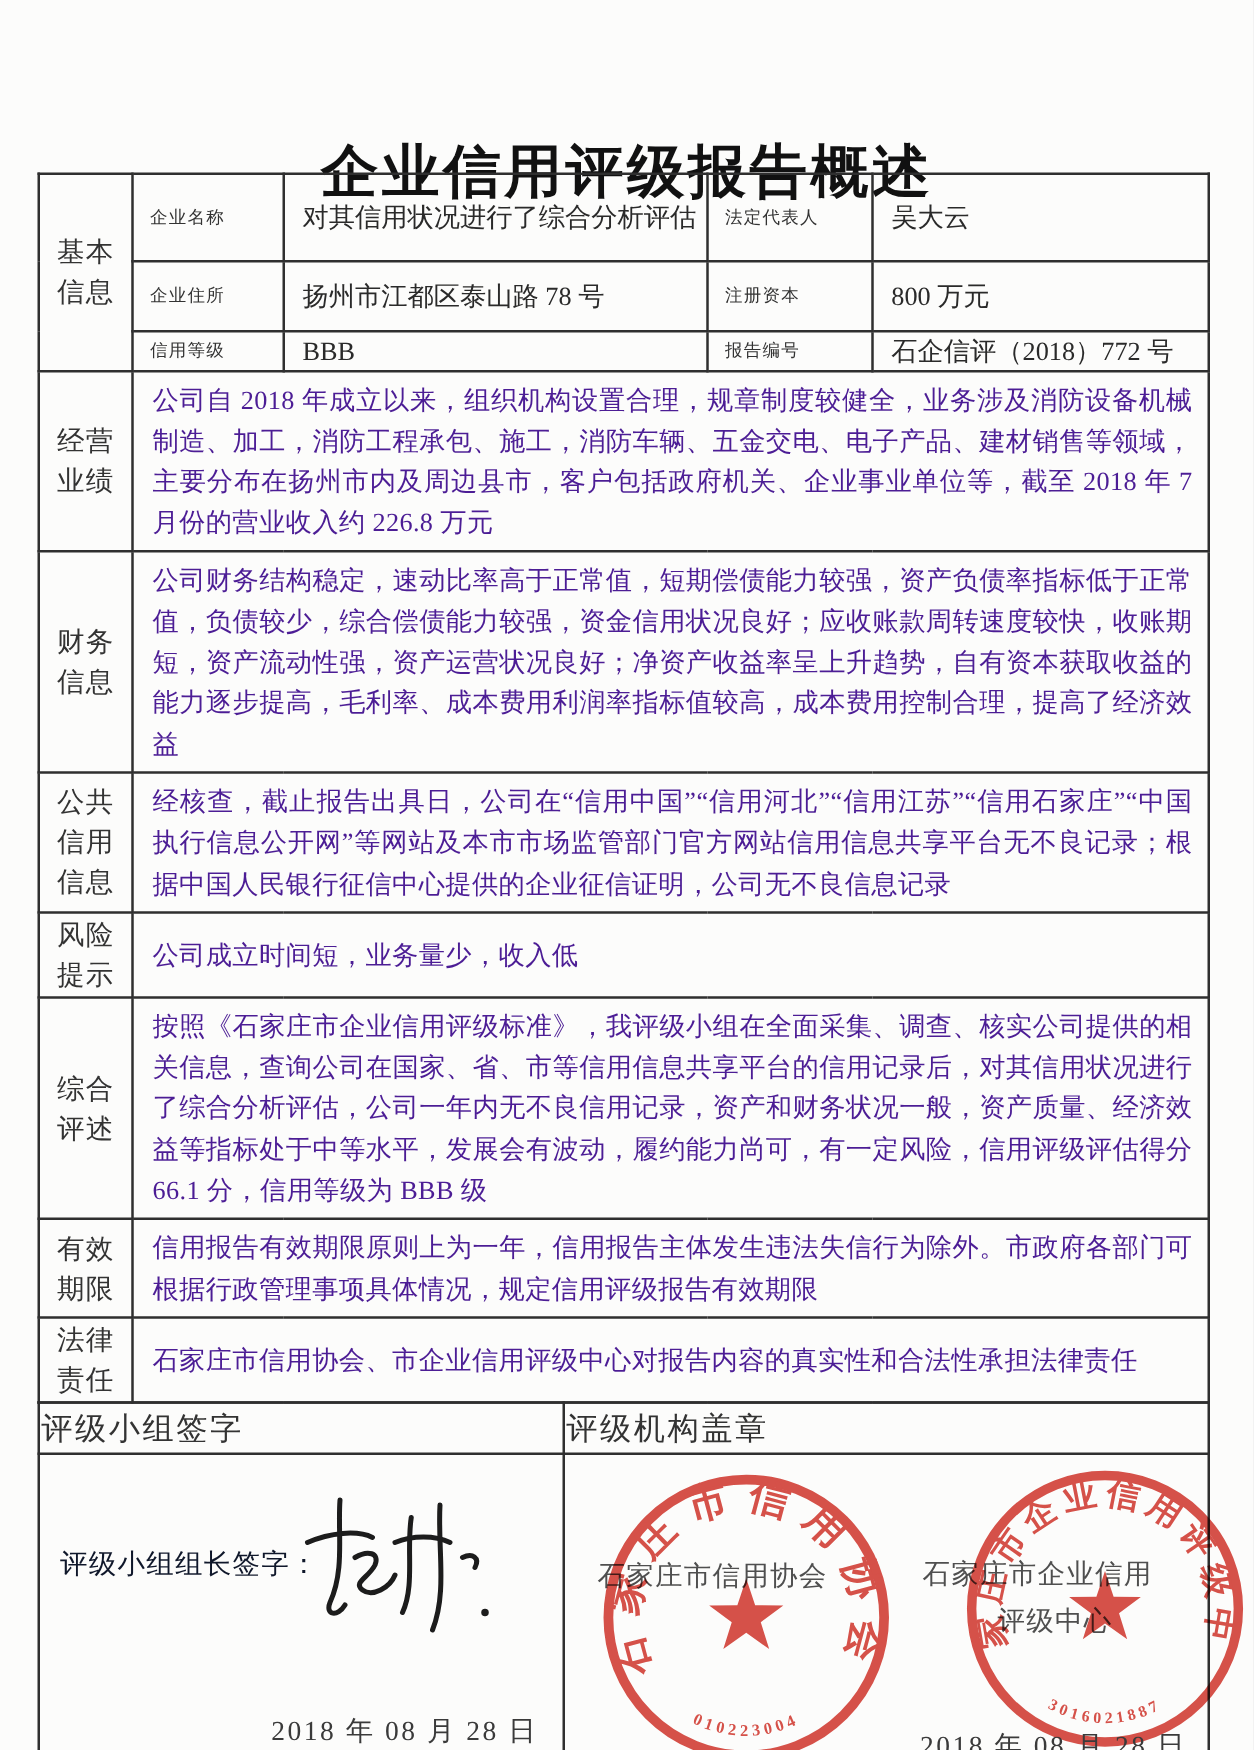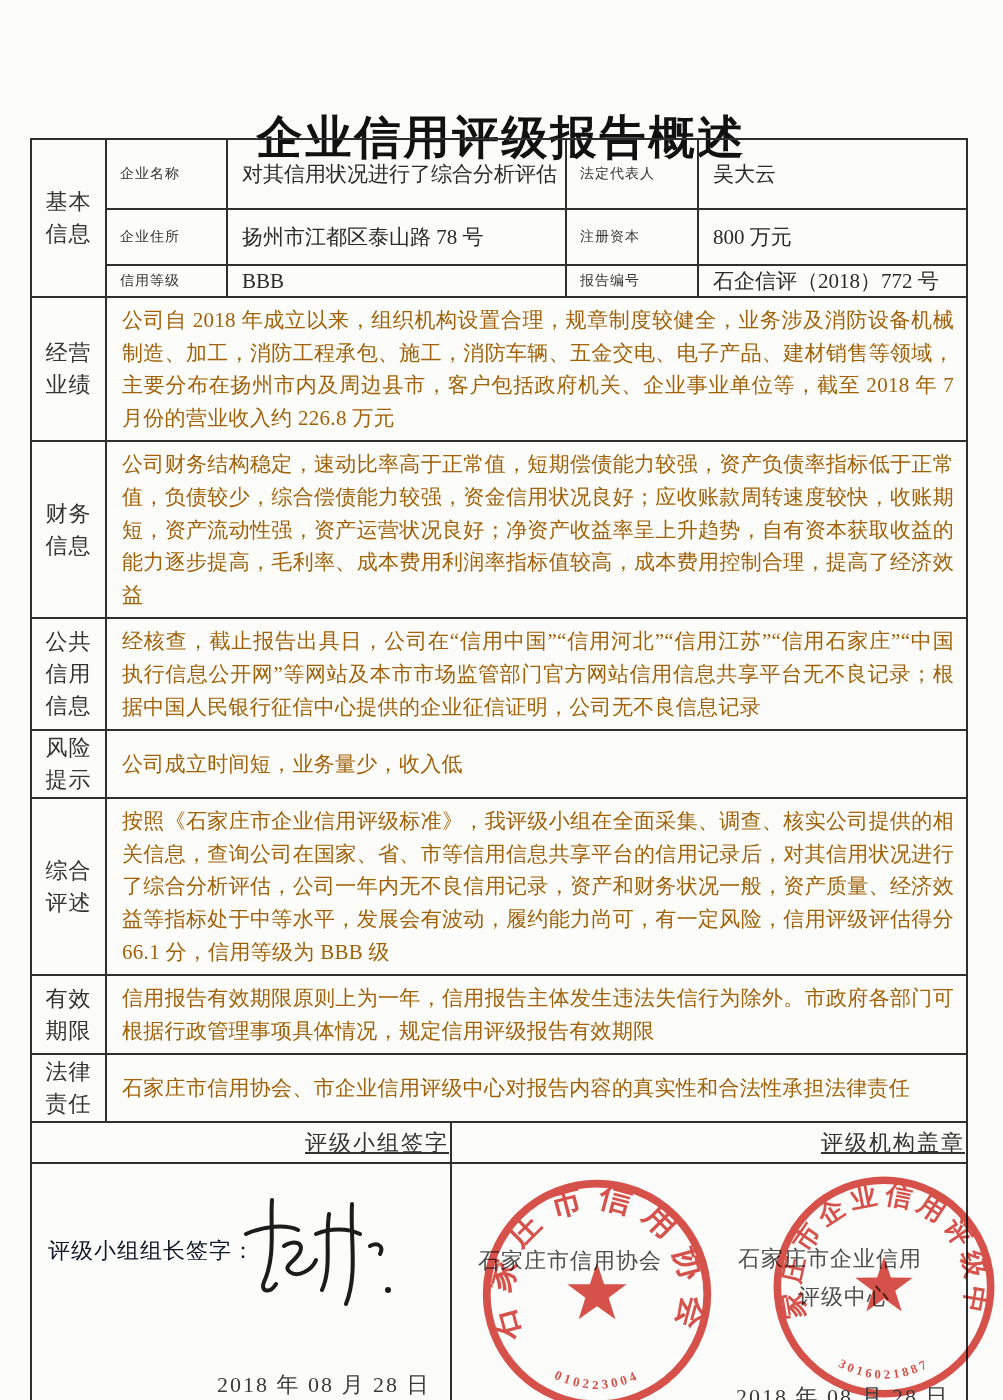--- a/index.html
+++ b/index.html
@@ -18,24 +18,24 @@
   table{border-collapse:collapse;table-layout:fixed;width:936px;}
   td{border:2px solid #2f2f2f;vertical-align:middle;overflow:visible;}
   .vlabel{
     text-align:center;white-space:pre-line;font-size:22px;
     line-height:32px;letter-spacing:1px;color:#333;margin-top:48px;
   }
   .flabel{padding-left:13px;font-size:14px;letter-spacing:1px;color:#333;}
   .val{padding-left:14px;font-size:21px;color:#2a2a2a;}
   .body-text{
     padding:6px 12px 6px 15px;font-size:21px;line-height:32.6px;
-    text-align:justify;color:#a16207;letter-spacing:0.3px;
+    text-align:justify;color:#4c1d95;letter-spacing:0.3px;
   }
   .t2{margin-top:-2px;}
-  .sign-header{text-align:right;font-size:22px;letter-spacing:2px;color:#333;text-decoration:underline;}
+  .sign-header{text-align:left;font-size:25px;letter-spacing:2px;color:#333;}
   .sig-cell{position:relative;}
   .leader-label{
     position:absolute;left:16px;top:72px;font-size:22px;
     letter-spacing:1px;color:#0f172a;
   }
   .signature-svg{position:absolute;left:200px;top:30px;}
   .team-date{
     position:absolute;left:185px;top:206px;font-size:22px;
     letter-spacing:2px;color:#3a3a3a;
   }

